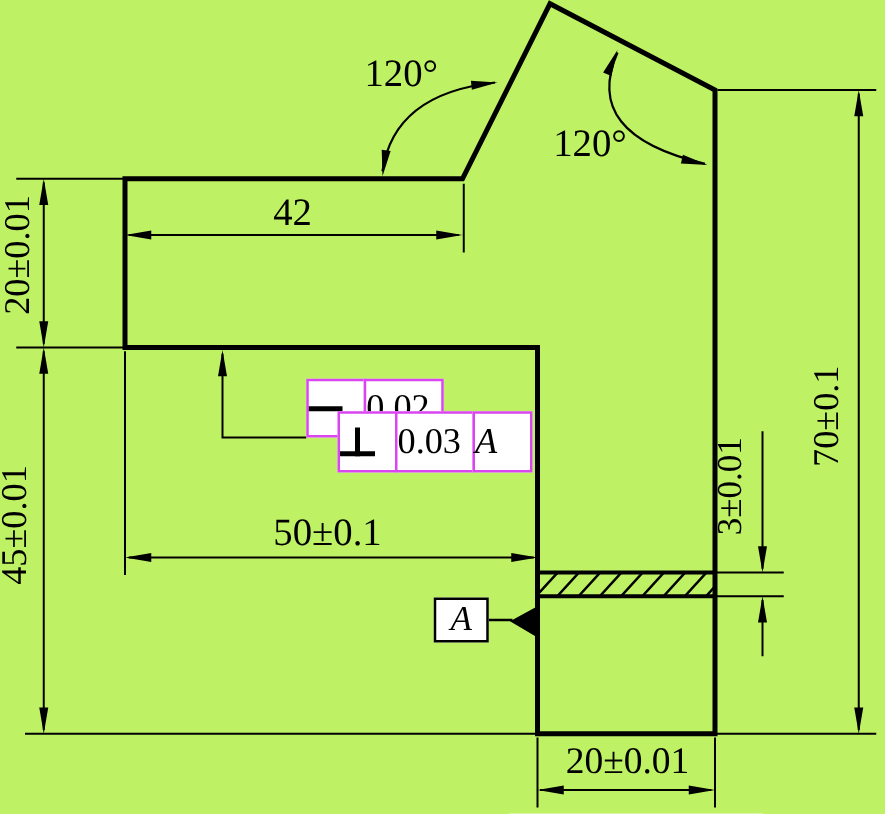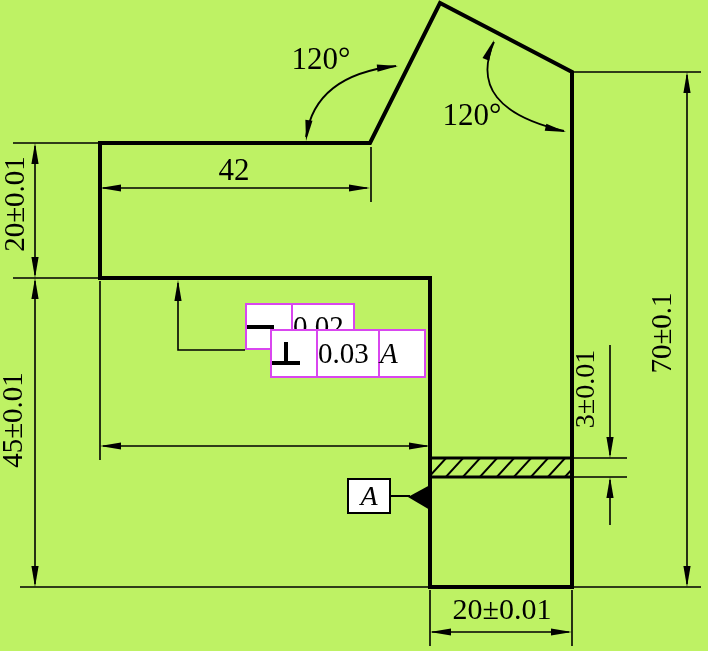--- a/index.html
+++ b/index.html
@@ -119,20 +119,21 @@
     <path d="M391,496 H410" stroke="#000" stroke-width="2" fill="none"></path>
     <polygon points="408,497 430,485 430,510" fill="#000"></polygon>
   </svg>
 
   <div class="lbl" style="left:283px;top:42px;width:76px;height:33px;">120°</div>
   <div class="lbl" style="left:434px;top:98px;width:76px;height:33px;">120°</div>
 
   <div class="lbl" style="left:200px;top:153px;width:68px;height:33px;text-align:center;">42</div>
   <div class="lbl rot" style="left:-51px;top:188px;width:130px;height:32px;font-size:29px;">20±0.01</div>
   <div class="lbl rot" style="left:-53px;top:404px;width:130px;height:32px;font-size:29px;">45±0.01</div>
+  <div class="lbl" style="left:197px;top:408px;width:130px;height:34px;">50±0.1</div>
   <div class="lbl rot" style="left:529px;top:373px;width:112px;height:32px;font-size:28px;">3±0.01</div>
   <div class="lbl rot" style="left:602px;top:317px;width:118px;height:32px;font-size:29px;">70±0.1</div>
   <div class="lbl" style="left:437px;top:592px;width:130px;height:33px;font-size:30px;">20±0.01</div>
 
   <div class="fcf-row" style="left:245px;top:303px;">
     <div class="fcf-cell" style="width:48px;height:47px;">
       <div class="sym-straight"></div>
     </div>
     <div class="fcf-cell" style="width:64px;height:47px;">
       <span>0.02</span>

